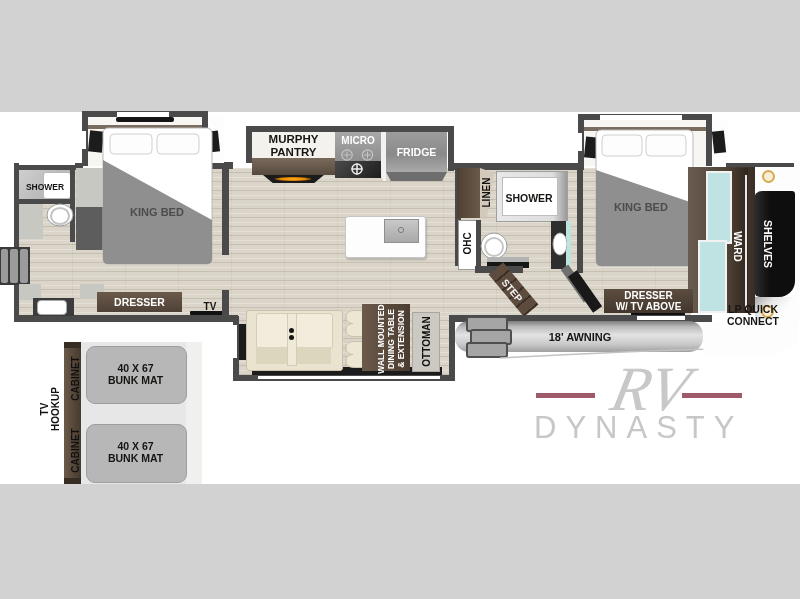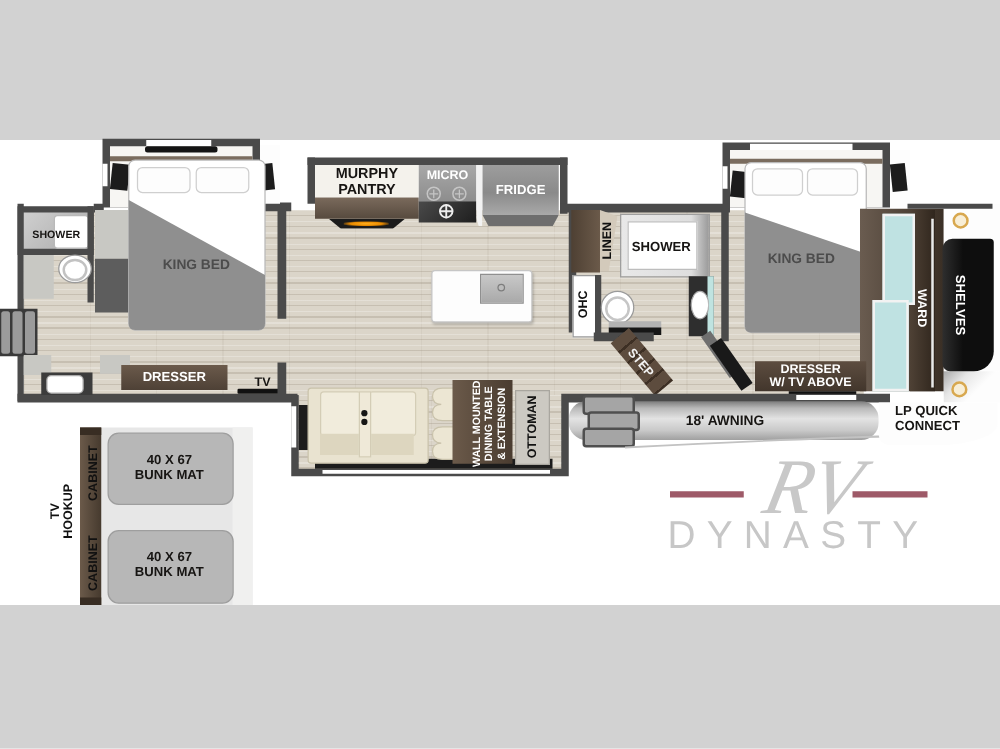--- a/index.html
+++ b/index.html
@@ -239,21 +239,21 @@
   <div class="abs" style="left:466px;top:316px;width:38px;height:12px;background:#a5a5a5;border:2px solid #4f4f4f;border-radius:3px;"></div>
   <div class="abs" style="left:470px;top:329px;width:38px;height:12px;background:#a5a5a5;border:2px solid #4f4f4f;border-radius:3px;"></div>
   <div class="abs" style="left:466px;top:342px;width:38px;height:12px;background:#a5a5a5;border:2px solid #4f4f4f;border-radius:3px;"></div>
 
   <svg class="abs" style="left:455px;top:345px;" width="345px" height="20" viewBox="0 0 345 20">
     <path d="M45 13 Q180 6 258 4" fill="none" stroke="#c2c2c2" stroke-width="1.5"></path>
   </svg>
 
   <div class="abs" style="left:703px;top:322px;width:95px;height:34px;background:#fdfdfd;border-radius:0 0 50% 8px;"></div>
 
-  <div class="lbl" style="left:716px;top:324px;width:74px;font-size:10.5px;line-height:11.5px;">LP QUICK<br>CONNECT</div>
+  <div class="lbl" style="left:716px;top:304px;width:74px;font-size:10.5px;line-height:11.5px;text-align:center;">LP QUICK<br>CONNECT</div>
 
   <div class="abs" style="left:233px;top:316px;width:222px;height:65px;background:#4a4a4a;"></div>
   <div class="abs wood" style="left:239px;top:316px;width:210px;height:59px;"></div>
 
   <div class="abs" style="left:252px;top:367px;width:190px;height:8px;background:#1c1c1c;"></div>
   <div class="abs" style="left:258px;top:376px;width:182px;height:3px;background:#fff;"></div>
 
   <div class="abs" style="left:233px;top:325px;width:4px;height:33px;background:#fff;"></div>
   <div class="abs" style="left:239px;top:324px;width:9px;height:36px;background:#1c1c1c;"></div>
 

